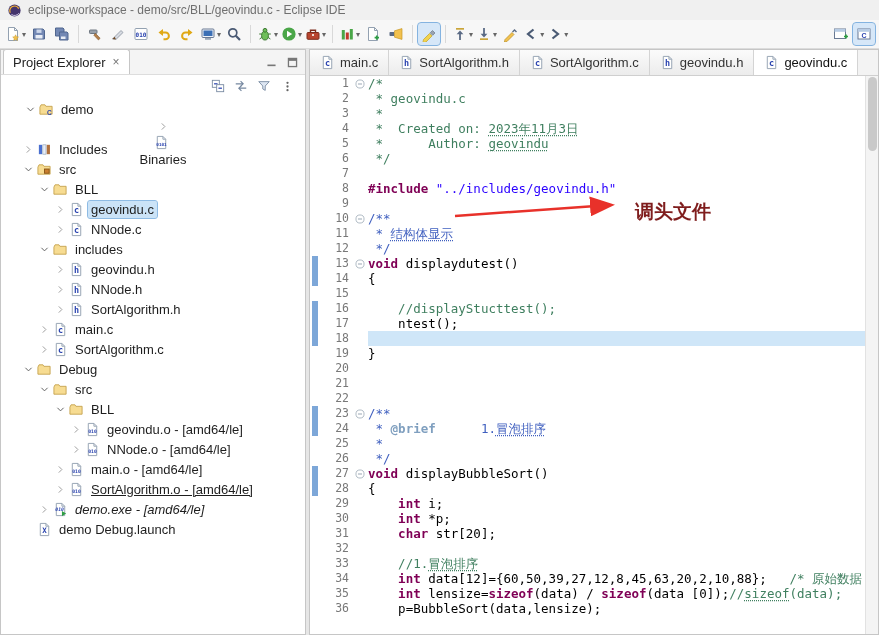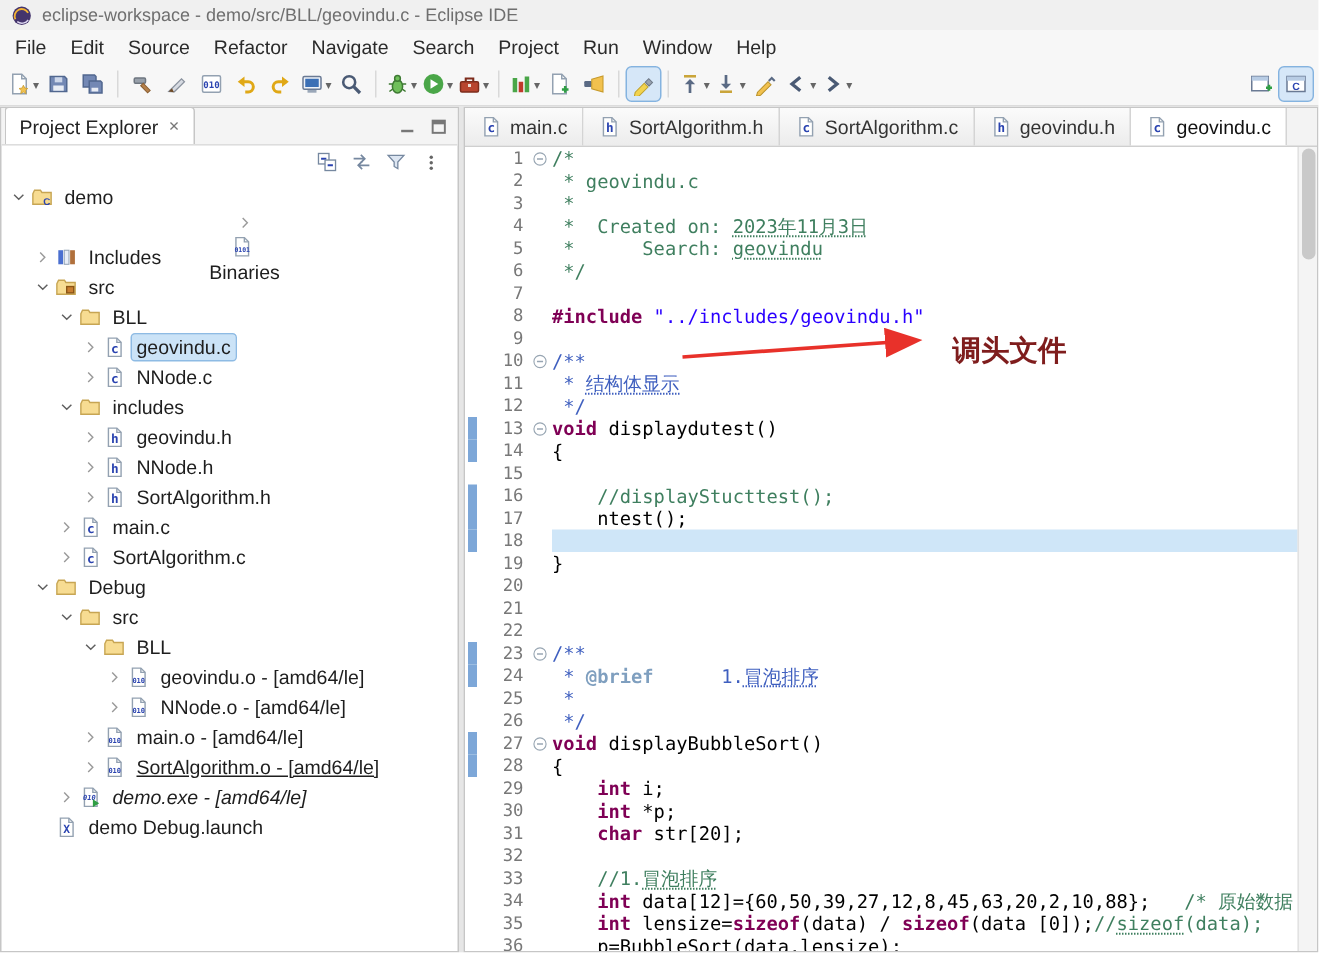--- a/index.html
+++ b/index.html
@@ -71,32 +71,20 @@
     <span class="vicn" id="logo">
         <svg width="15" height="15" viewBox="0 0 16 16">
           <circle cx="8" cy="8" r="6.5" fill="#44346c"></circle>
           <path d="M3.5 10.5 a5 5 0 0 1 9-4.5" fill="none" stroke="#f2b234" stroke-width="1.3"></path>
           <path d="M4.8 12.2 a5.5 5.5 0 0 0 7.8-1.2" fill="none" stroke="#dcd6f0" stroke-width="1"></path>
         </svg>
       </span>
     <span>eclipse-workspace - demo/src/BLL/geovindu.c - Eclipse IDE</span>
   </div>
 
-  <div class="menubar">
-      <div class="mi">File</div>
-      <div class="mi">Edit</div>
-      <div class="mi">Source</div>
-      <div class="mi">Refactor</div>
-      <div class="mi">Navigate</div>
-      <div class="mi">Search</div>
-      <div class="mi">Project</div>
-      <div class="mi">Run</div>
-      <div class="mi">Window</div>
-      <div class="mi">Help</div>
-    </div>
 
   <div class="toolbar">
 
   <div class="tbtn">
         <span style="display:flex">
           <svg width="16" height="16" viewBox="0 0 16 16">
             <path d="M3.5 1.5 h6 l3 3 v10 h-9 z" fill="#fffffe" stroke="#93a1b1"></path>
             <path d="M9.5 1.5 v3 h3" fill="none" stroke="#93a1b1"></path>
             <path d="M10.6 8.8 l.9 1.9 2 .3 -1.5 1.4 .4 2 -1.8-1 -1.8 1 .4-2 -1.5-1.4 2-.3z" fill="#f2c14e" stroke="#c79a2a" stroke-width=".5"></path>
           </svg>
@@ -357,21 +345,21 @@
           </div>
           <div class="vicn">
             <svg width="13" height="13" viewBox="0 0 16 16">
               <circle cx="8" cy="3.5" r="1.4" fill="#666"></circle>
               <circle cx="8" cy="8" r="1.4" fill="#666"></circle>
               <circle cx="8" cy="12.5" r="1.4" fill="#666"></circle>
             </svg>
           </div>
         </div>
       <div class="tree">
-          <div class="trow" style="padding-left: 4px;">
+          <div class="trow" style="padding-left: 4px; margin-left: 18px;">
             <div class="arr">
               <svg width="11" height="11" viewBox="0 0 16 16">
                 <path d="M3.5 5.5 L8 10 l4.5-4.5" fill="none" stroke="#5f5f5f" stroke-width="1.4"></path>
               </svg>
             </div>
             <div class="ticon">
               <svg width="16" height="15" viewBox="0 0 16 16">
                 <path d="M1.5 5.5 l1.2-2.5 h4.2 l1 1.6 h6.6 v8.4 h-13 z" fill="#f7dc92" stroke="#c7a553"></path>
                 <text x="11.5" y="13.5" font-size="7" font-weight="bold" fill="#2a43b0" text-anchor="middle">C</text>
               </svg>
@@ -765,21 +753,21 @@
             <div class="cline">
               <div class="ann"></div>
               <div class="lnum">4</div>
               <div class="lfold"></div>
               <div class="ltext"><span class="tok cm"> *  Created on: </span><span class="tok cm u">2023年11月3日</span></div>
             </div>
             <div class="cline">
               <div class="ann"></div>
               <div class="lnum">5</div>
               <div class="lfold"></div>
-              <div class="ltext"><span class="tok cm"> *      Search: </span><span class="tok cm u">geovindu</span></div>
+              <div class="ltext"><span class="tok cm"> *      Author: </span><span class="tok cm u">geovindu</span></div>
             </div>
             <div class="cline">
               <div class="ann"></div>
               <div class="lnum">6</div>
               <div class="lfold"></div>
               <div class="ltext"><span class="tok cm"> */</span></div>
             </div>
             <div class="cline">
               <div class="ann"></div>
               <div class="lnum">7</div>

